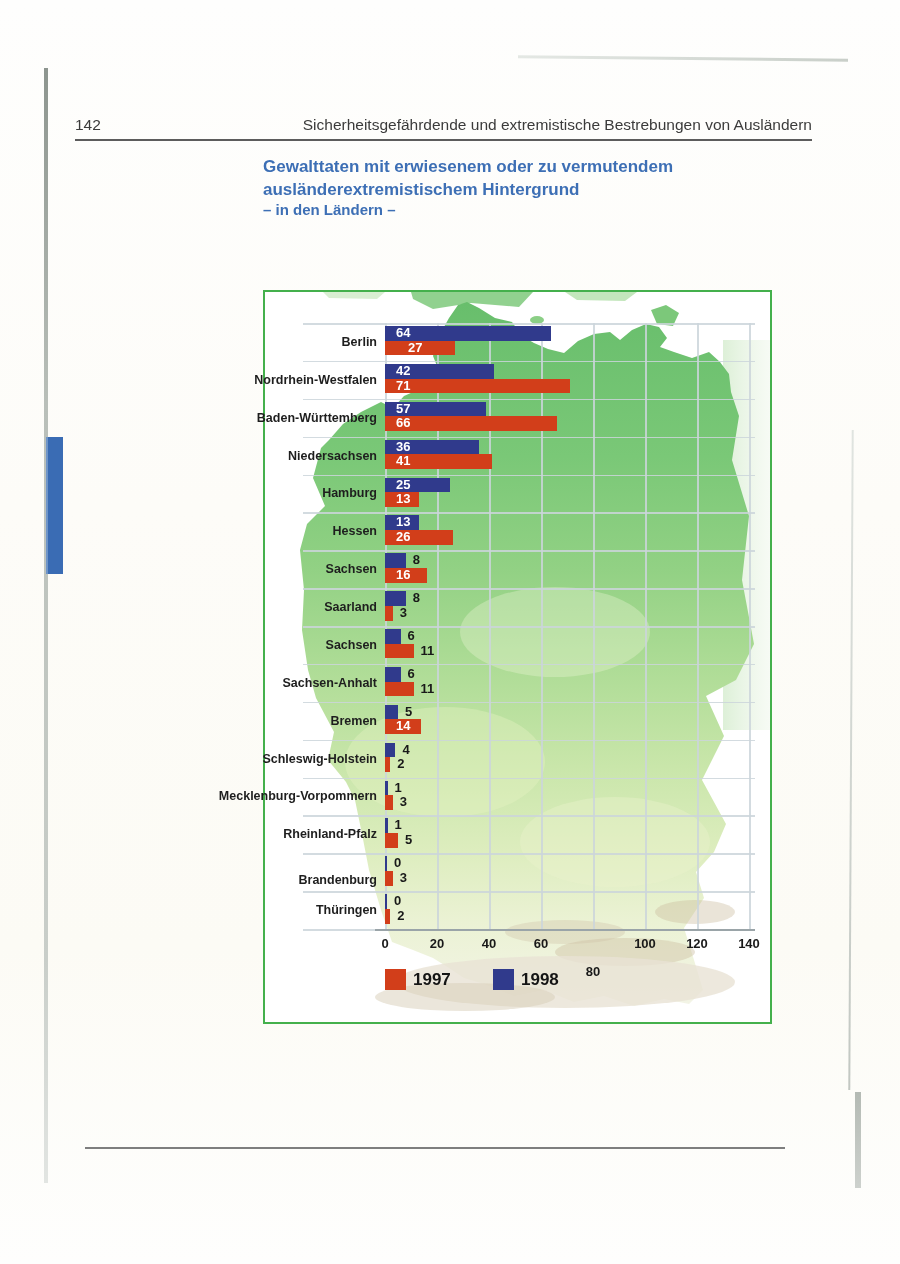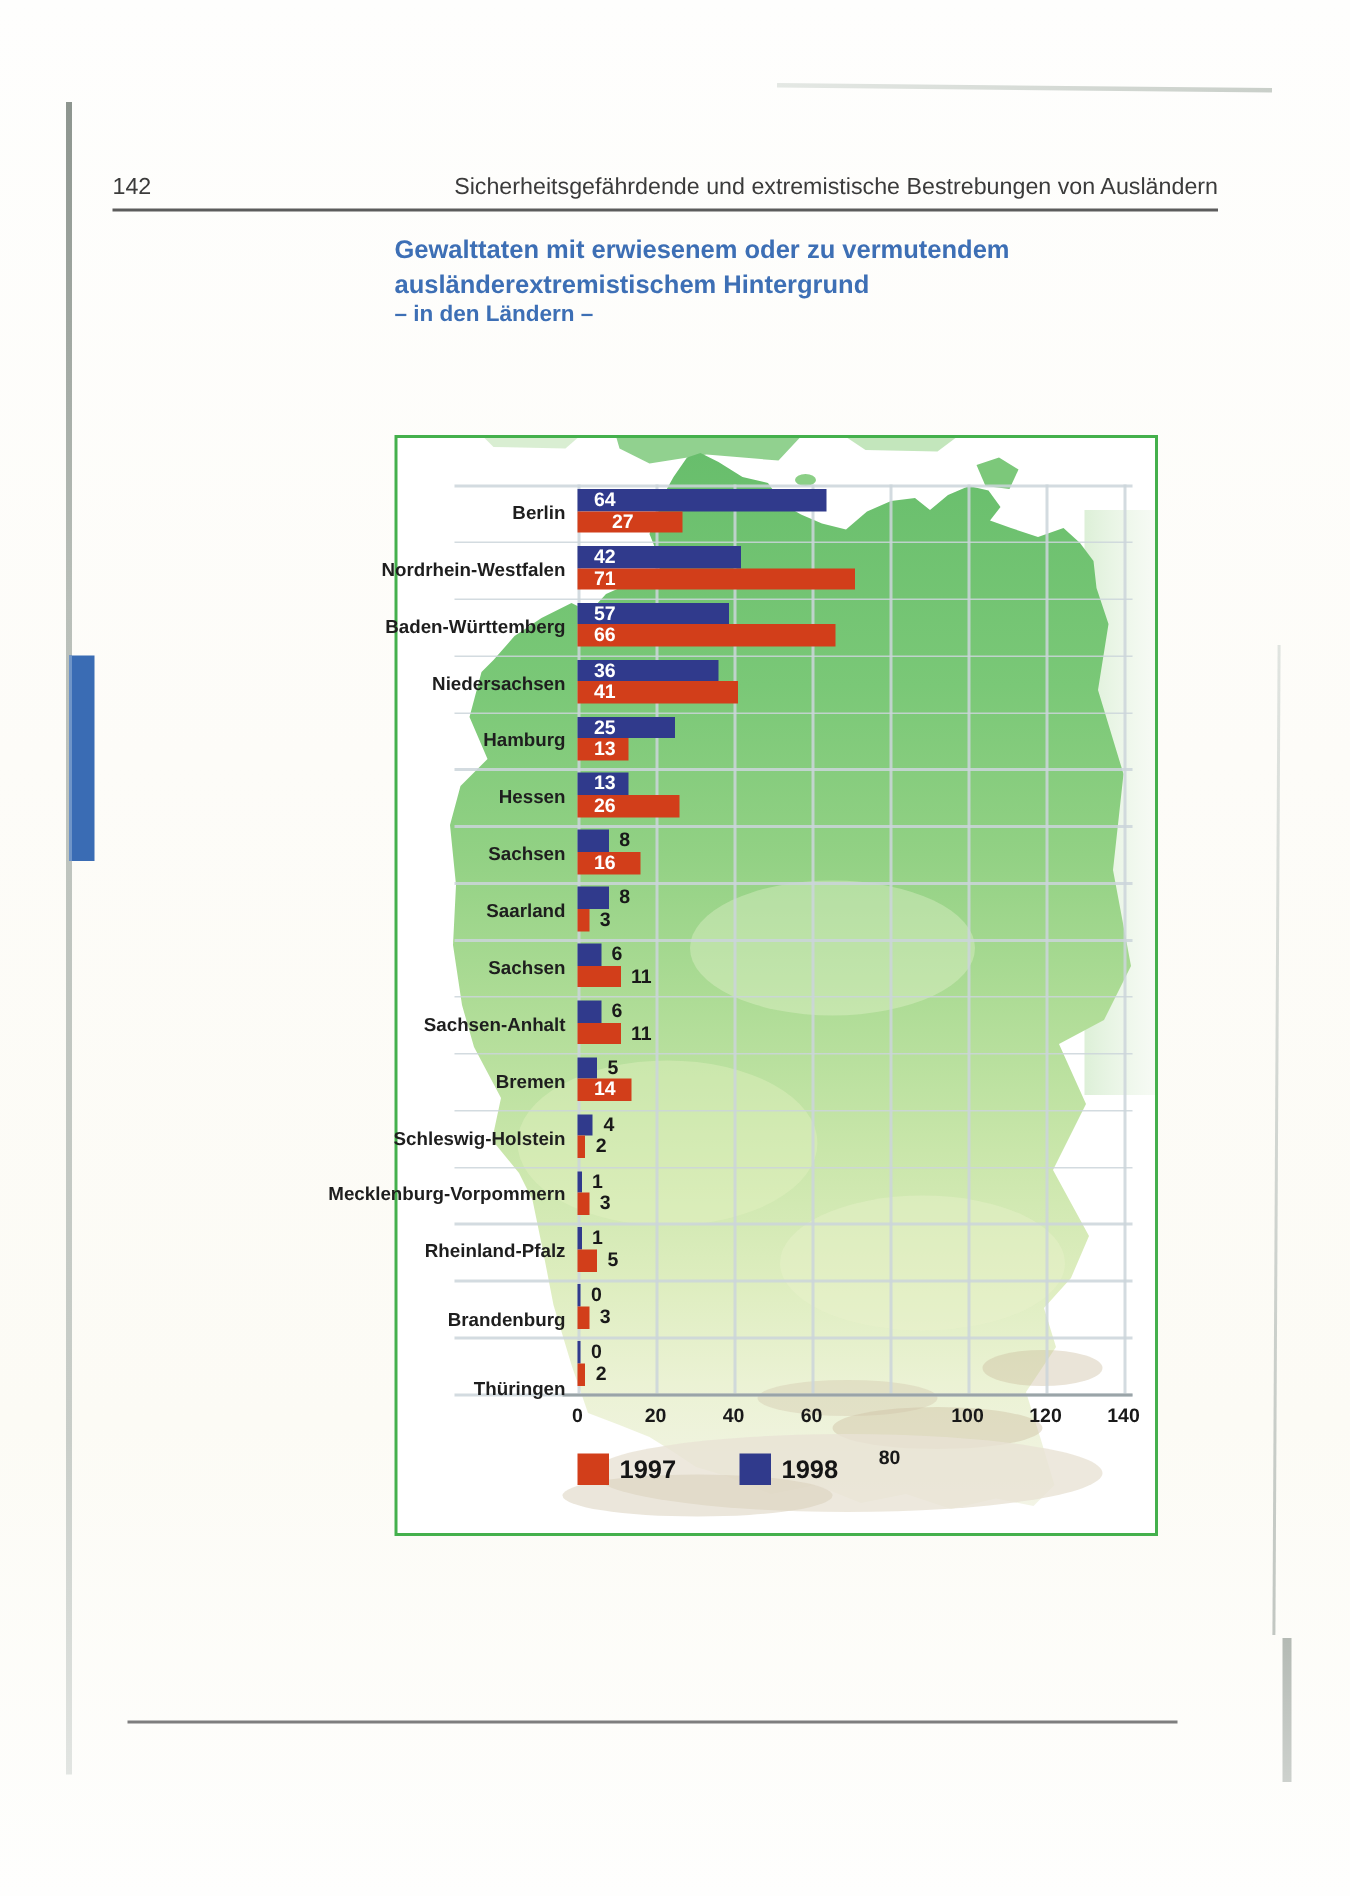--- a/index.html
+++ b/index.html
@@ -240,21 +240,21 @@
         <div class="blab outside" style="top: 526.375px; left: 129.6px; line-height: 14.7px;">1</div>
         <div class="bar" style="left: 120px; top: 541.075px; width: 13px; height: 14.7px; background: rgb(210, 62, 26);"></div>
         <div class="blab outside" style="top: 541.075px; left: 140px; line-height: 14.7px;">5</div>
         <div class="slab" style="top: 561.25px; height: 54px; justify-content: flex-end;">
           <div>Brandenburg</div>
         </div>
         <div class="bar" style="left: 120px; top: 564.25px; width: 2px; height: 14.7px; background: rgb(48, 58, 140);"></div>
         <div class="blab outside" style="top: 564.25px; left: 129px; line-height: 14.7px;">0</div>
         <div class="bar" style="left: 120px; top: 578.95px; width: 7.8px; height: 14.7px; background: rgb(210, 62, 26);"></div>
         <div class="blab outside" style="top: 578.95px; left: 134.8px; line-height: 14.7px;">3</div>
-        <div class="slab" style="top: 599.125px; height: 37.875px; margin-top: 16px;">
+        <div class="slab" style="top: 599.125px; height: 37.875px;">
           <div>Thüringen</div>
         </div>
         <div class="bar" style="left: 120px; top: 602.125px; width: 2px; height: 14.7px; background: rgb(48, 58, 140);"></div>
         <div class="blab outside" style="top: 602.125px; left: 129px; line-height: 14.7px;">0</div>
         <div class="bar" style="left: 120px; top: 616.825px; width: 5.2px; height: 14.7px; background: rgb(210, 62, 26);"></div>
         <div class="blab outside" style="top: 616.825px; left: 132.2px; line-height: 14.7px;">2</div>
       </div>
 
     <div class="legend-swatch" id="legend-swatch-1997" style="left: 120px; top: 677px; background: rgb(210, 62, 26);"></div>
     <div class="legend-label" style="left:148px;top:678px;">1997</div>

